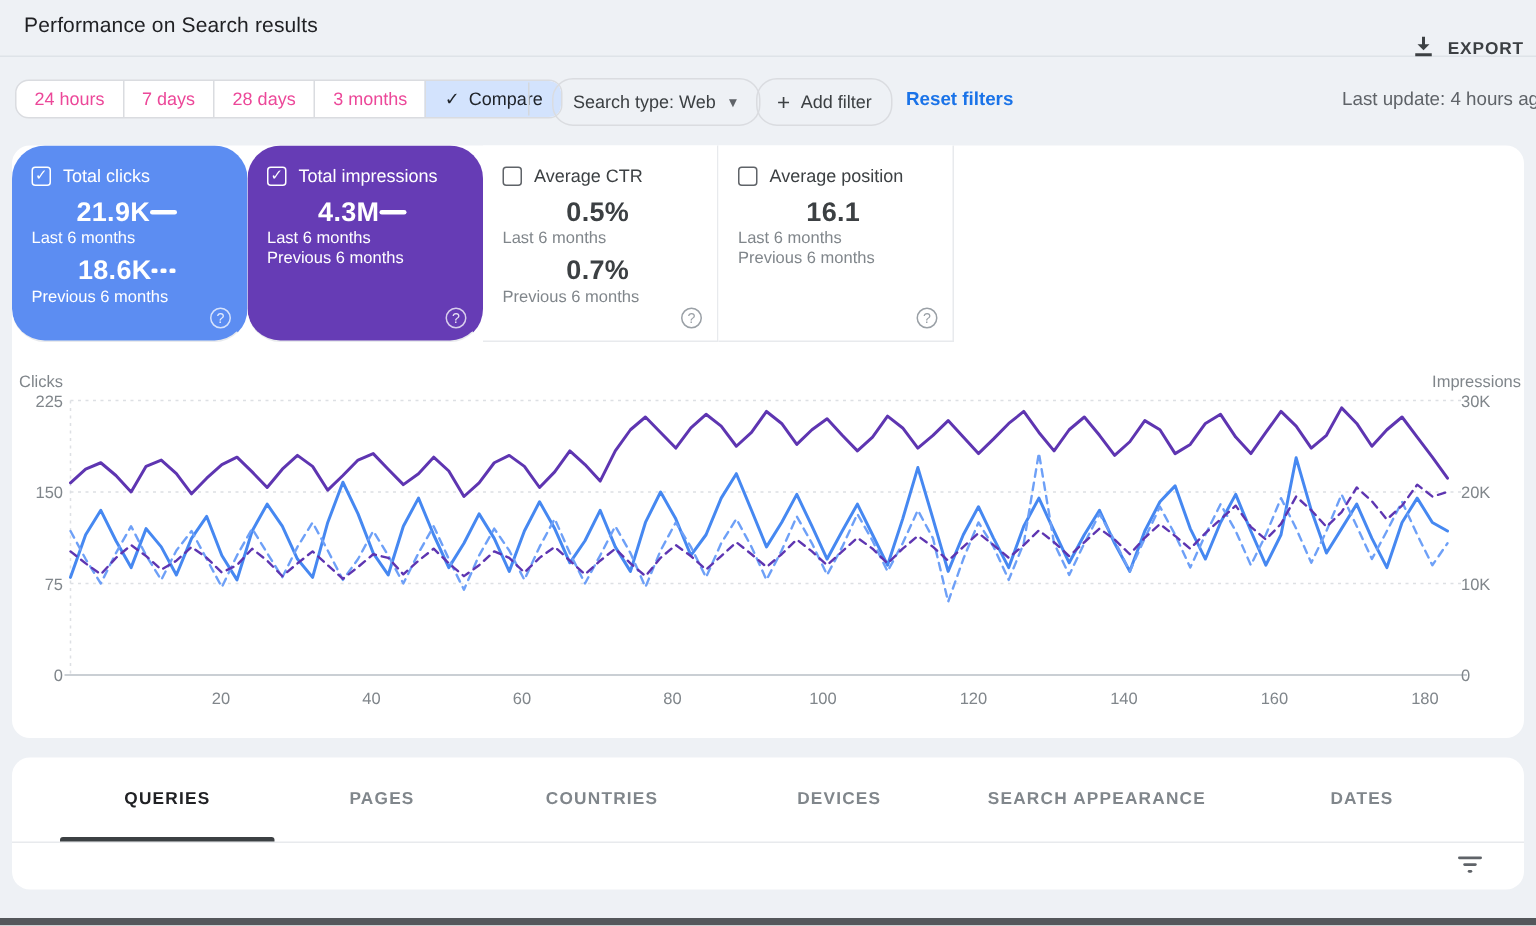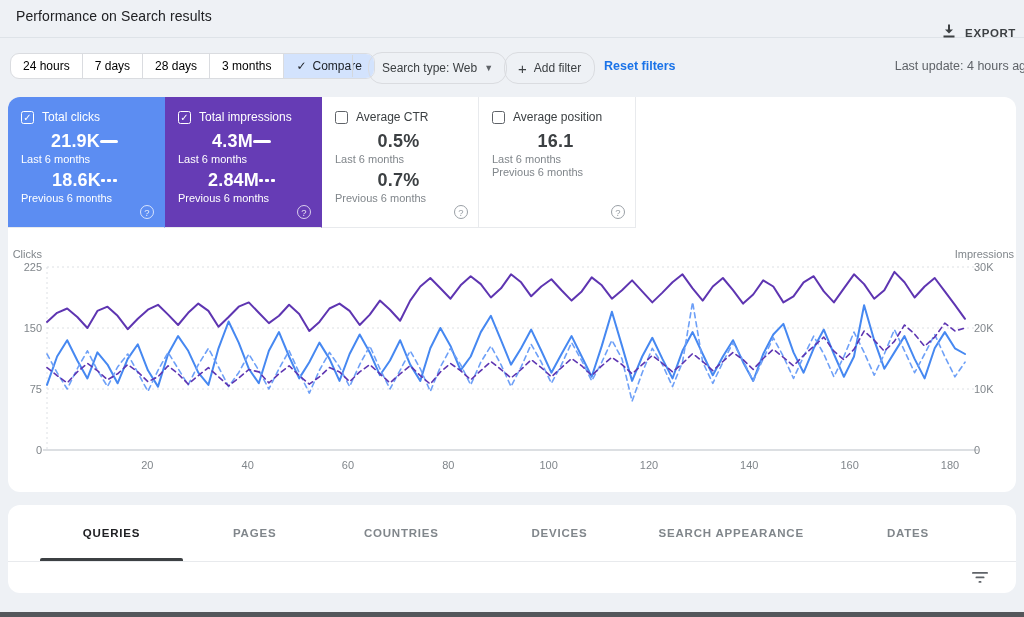--- a/index.html
+++ b/index.html
@@ -6,39 +6,39 @@
   html,body { width:1024px; height:617px; }
   body { font-family:"Liberation Sans","DejaVu Sans",sans-serif; background:#eef1f5; position:relative; overflow:hidden; }
 
   
   .app-header { position:absolute; top:0; left:0; width:1024px; height:38px; border-bottom:1px solid #dee3e8; }
   .page-title { position:absolute; left:16px; top:8px; font-size:14px; color:#202124; letter-spacing:.1px; }
   .export-button { position:absolute; right:8px; top:24px; display:flex; align-items:center; gap:9px; color:#3c4043; font-size:11.5px; font-weight:bold; letter-spacing:.6px; cursor:pointer; }
 
   
   .chip-group { position:absolute; left:10px; top:53px; height:26px; display:flex; background:#fff; border:1px solid #dadce0; border-radius:9px; overflow:hidden; }
-  .chip { display:flex; align-items:center; gap:6px; padding:0 12px; font-size:12px; color:#000000; border-left:1px solid #dadce0; cursor:pointer; white-space:nowrap; }
+  .chip { display:flex; align-items:center; gap:6px; padding:0 12px; font-size:12px; color:#ec4899; border-left:1px solid #dadce0; cursor:pointer; white-space:nowrap; }
   .chip:first-child { border-left:none; }
   .chip.selected { background:#d3e3fd; color:#20242a; }
   .chip-check { font-size:12px; }
   .filter-separator { position:absolute; left:352px; top:55px; width:1px; height:22px; background:#d4d8dd; }
   .pill { position:absolute; top:52px; height:32px; display:flex; align-items:center; gap:7px; padding:0 13px; border:1px solid #dadce0; border-radius:14px; font-size:12px; color:#3c4043; cursor:pointer; white-space:nowrap; }
   .search-type { left:368px; }
   .add-filter { left:504px; }
   .caret { font-size:9px; color:#5f6368; }
   .plus-glyph { font-size:15px; color:#3c4043; line-height:1; }
   .reset-filters { position:absolute; left:604px; top:59px; font-size:12.5px; font-weight:bold; color:#1a73e8; cursor:pointer; }
   .last-update { position:absolute; right:-9px; top:59px; font-size:12.5px; color:#5f6368; white-space:nowrap; }
 
   
   .main-panel { position:absolute; left:8px; top:97px; width:1008px; height:395px; background:#fff; border-radius:12px; }
   .cards-row { position:absolute; left:0; top:0; height:131px; display:flex; }
   .metric-card { width:157px; height:131px; position:relative; padding:13px 12px 10px 13px; border-right:1px solid #e8eaed; border-bottom:1px solid #e8eaed; cursor:pointer; background:#fff; }
   .metric-card:first-child { border-top-left-radius:12px; }
-  .metric-card.colored { border-right-color:rgba(255,255,255,0); }
+  .metric-card.colored { border-right-color:rgba(255,255,255,0);border-radius:22px; }
   .card-header { display:flex; align-items:center; gap:8px; }
   .checkbox { width:13px; height:13px; border:1.6px solid #5f6368; border-radius:2.5px; display:flex; align-items:center; justify-content:center; font-size:10px; color:#5f6368; flex:0 0 auto; }
   .metric-card.colored .checkbox { border-color:#fff; color:#fff; }
   .checkbox.checked::after { content:"\2713"; }
   .card-label { font-size:12px; color:#3c4043; }
   .metric-card.colored .card-label, .metric-card.colored .metric-value, .metric-card.colored .card-caption { color:#fff; }
   .value-row { display:flex; align-items:center; justify-content:center; margin-top:7px; padding-right:4px; }
   .value-row.second { margin-top:5px; }
   .metric-value { font-size:18px; font-weight:bold; color:#3c4043; letter-spacing:.2px; }
   .card-caption { font-size:11px; color:#80868b; margin-top:1px; }
@@ -143,28 +143,20 @@
           <span class="checkbox checked"></span>
           <span class="card-label">Total impressions</span>
         </div>
       <div class="value-row">
           <span class="metric-value">4.3M</span>
           <span class="line-glyph">
             <span class="dash-solid"></span>
           </span>
         </div>
       <div class="card-caption">Last 6 months</div>
-      <div class="value-row second">
-          <span class="metric-value">2.84M</span>
-          <span class="line-glyph">
-            <span class="dash-dot"></span>
-            <span class="dash-dot"></span>
-            <span class="dash-dot"></span>
-          </span>
-        </div>
       <div class="card-caption">Previous 6 months</div>
       <div class="help-icon">?</div>
     </div>
 
     <div class="metric-card" id="card-2">
       <div class="card-header">
           <span class="checkbox"></span>
           <span class="card-label">Average CTR</span>
         </div>
       <div class="value-row">

